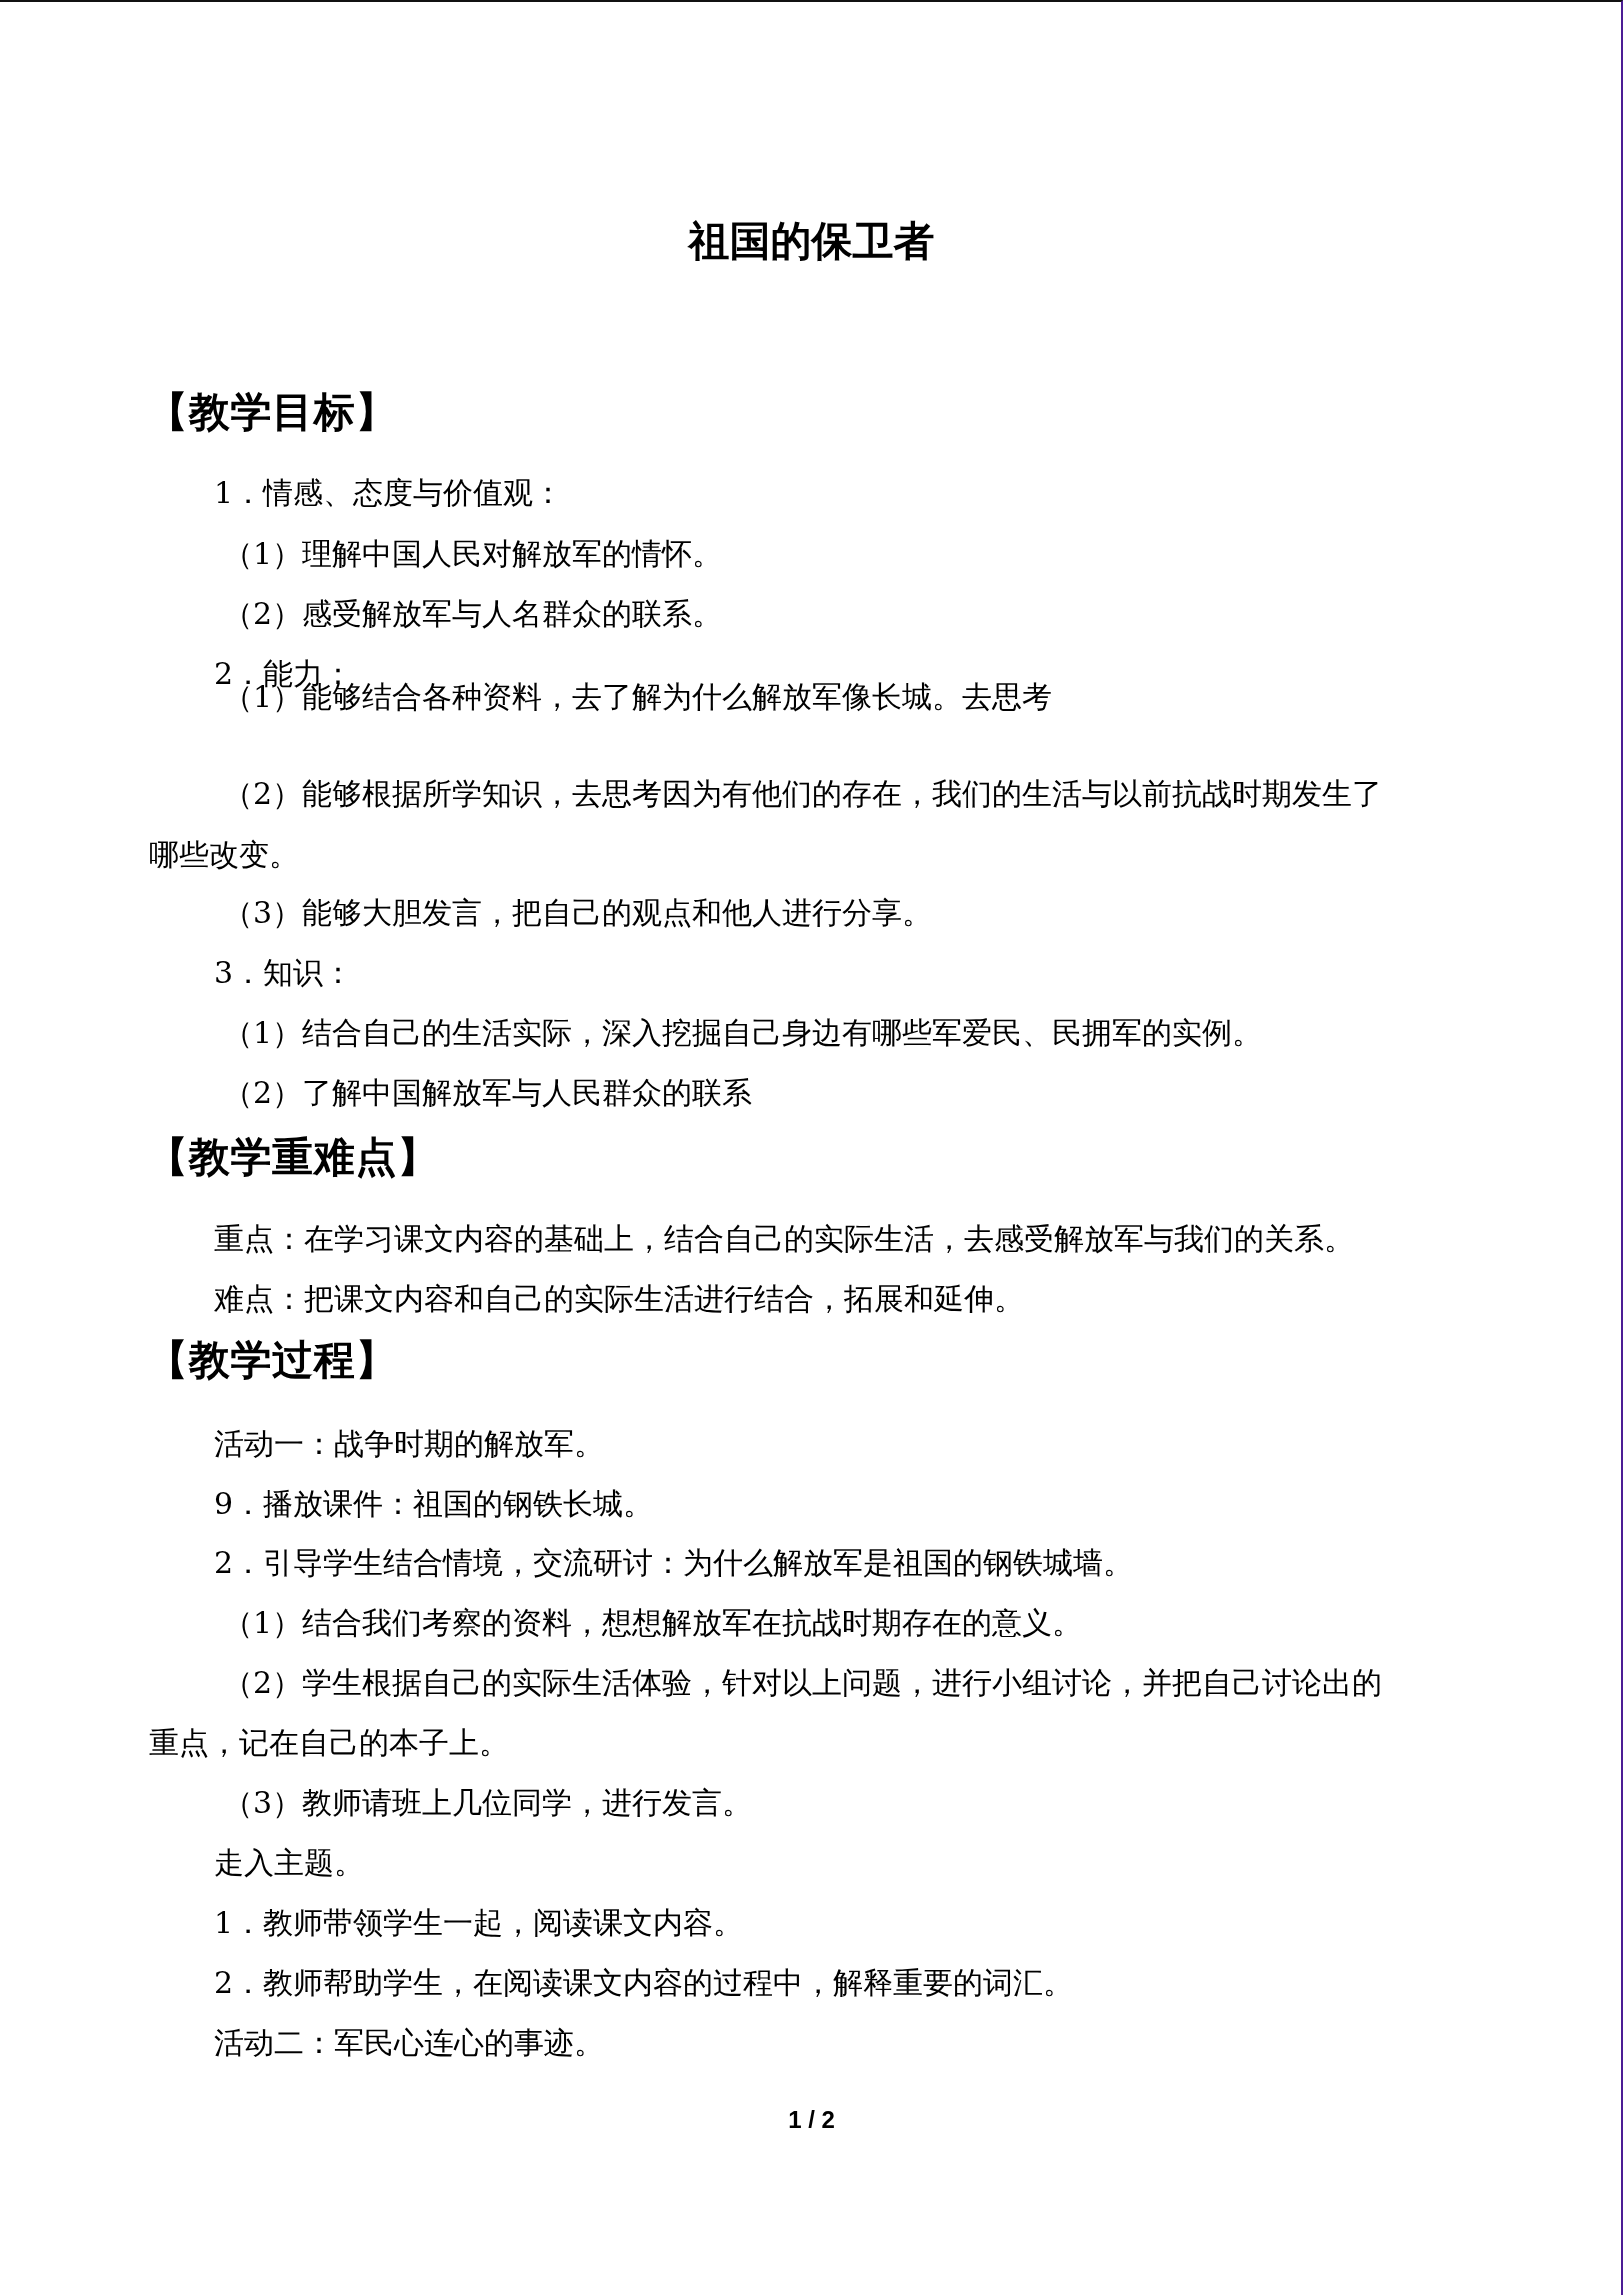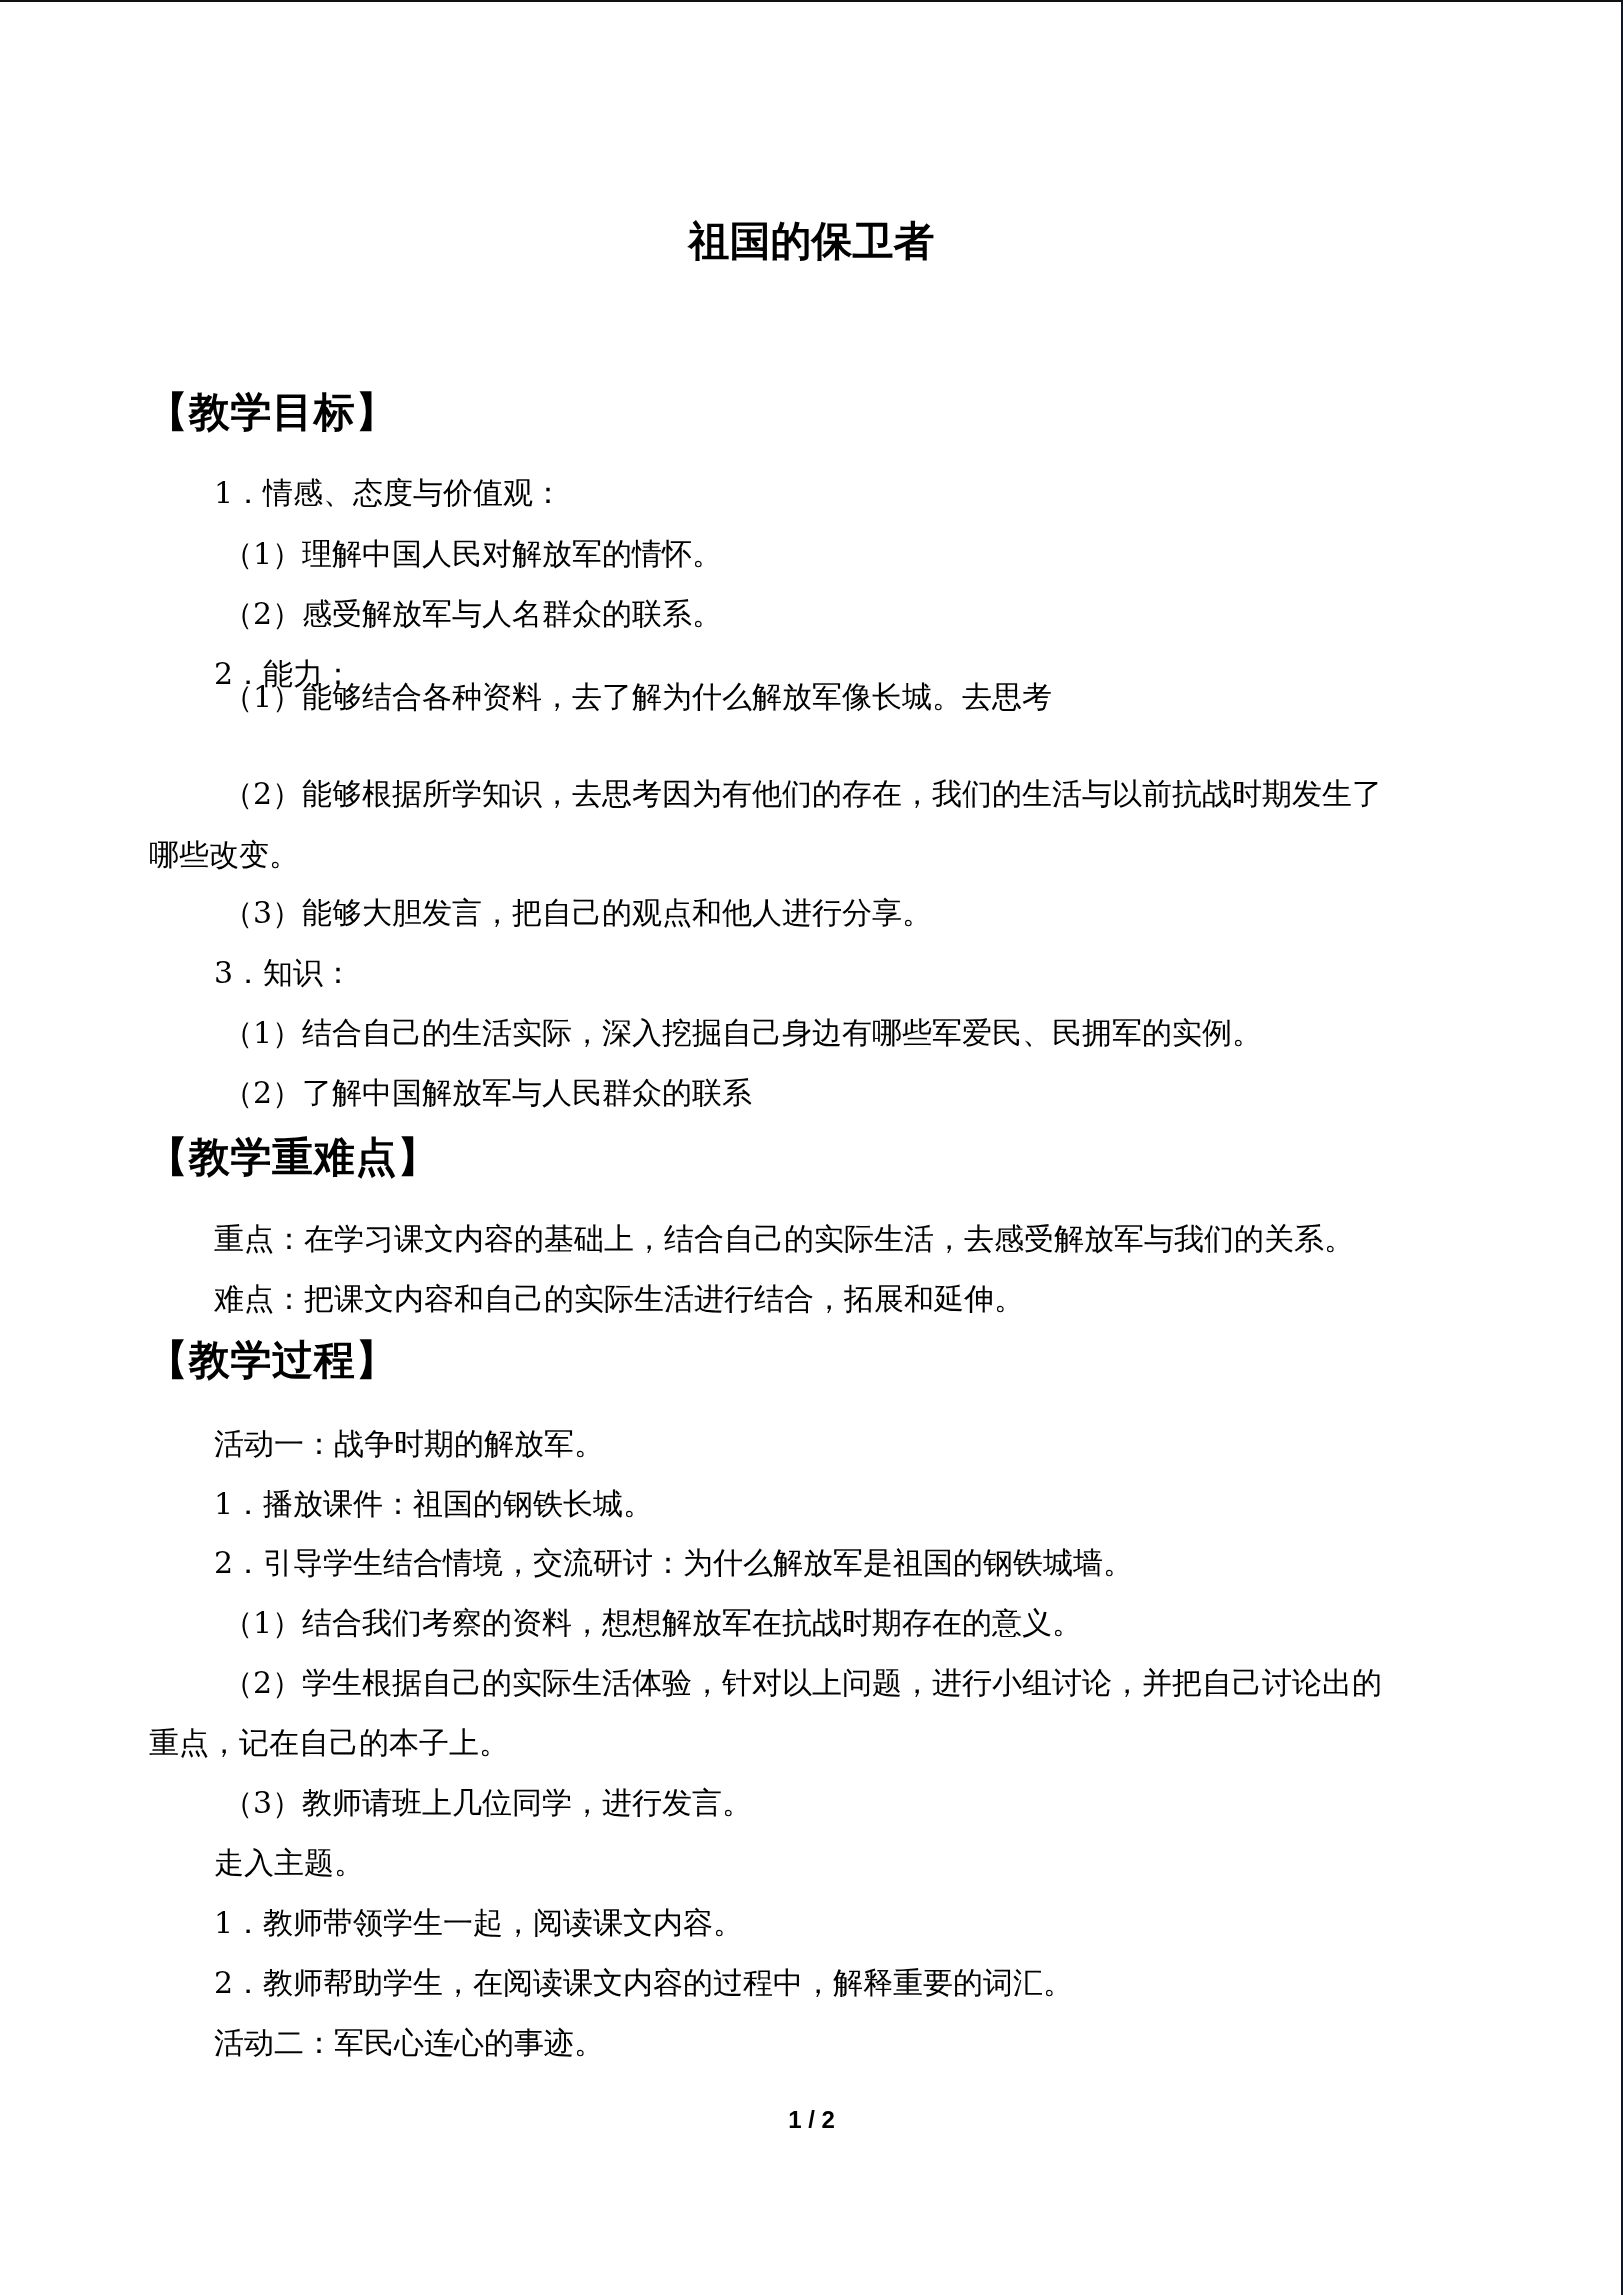--- a/index.html
+++ b/index.html
@@ -1,20 +1,20 @@
 <!DOCTYPE html>
 <html style="font-size:11px"><head>
   <meta charset="utf-8">
   <style>
     html, body { margin: 0; padding: 0; background: #ffffff; }
     body { width: 1623px; height: 2295px; position: relative; overflow: hidden; }
     .page {
       position: absolute; left: 0; top: 0; width: 1623px; height: 2295px;
       background: #ffffff; box-sizing: border-box;
-      border-top: 2.7px solid #111111; border-right: 2px solid #0f172a;
+      border-top: 2.7px solid #111111; border-right: 2px solid #4c1d95;
     }
     .title {
       position: absolute; left: 0; width: 1623px; top: 213px;
       text-align: center; font-family: "DejaVu Serif", "Liberation Serif", serif;
       font-size: 41px; font-weight: bold; line-height: 52px; color: #000;
     }
     .heading {
       position: absolute; left: 147px;
       font-family: "DejaVu Sans", "Liberation Sans", sans-serif;
       font-size: 41px; font-weight: bold; line-height: 44px; color: #000;
@@ -54,21 +54,21 @@
   <div class="line" style="top:1070px; padding-left:74px;">（2）了解中国解放军与人民群众的联系</div>
 
   <div class="heading" style="top:1133px;">【教学重难点】</div>
 
   <div class="line indent" style="top:1216px;">重点：在学习课文内容的基础上，结合自己的实际生活，去感受解放军与我们的关系。</div>
   <div class="line indent" style="top:1276px;">难点：把课文内容和自己的实际生活进行结合，拓展和延伸。</div>
 
   <div class="heading" style="top:1336px;">【教学过程】</div>
 
   <div class="line indent" style="top:1421px;">活动一：战争时期的解放军。</div>
-  <div class="line indent" style="top:1481px;">1．播放课件：祖国的钢铁长城。</div>
+  <div class="line indent" style="top:1481px;">9．播放课件：祖国的钢铁长城。</div>
   <div class="line indent" style="top:1540px;">2．引导学生结合情境，交流研讨：为什么解放军是祖国的钢铁城墙。</div>
   <div class="line" style="top:1600px; padding-left:74px;">（1）结合我们考察的资料，想想解放军在抗战时期存在的意义。</div>
   <div class="line" style="top:1660px; padding-left:74px;">（2）学生根据自己的实际生活体验，针对以上问题，进行小组讨论，并把自己讨论出的</div>
   <div class="line" style="top:1720px;">重点，记在自己的本子上。</div>
   <div class="line" style="top:1780px; padding-left:74px;">（3）教师请班上几位同学，进行发言。</div>
   <div class="line indent" style="top:1840px;">走入主题。</div>
   <div class="line indent" style="top:1900px;">1．教师带领学生一起，阅读课文内容。</div>
   <div class="line indent" style="top:1960px;">2．教师帮助学生，在阅读课文内容的过程中，解释重要的词汇。</div>
   <div class="line indent" style="top:2020px;">活动二：军民心连心的事迹。</div>
 

